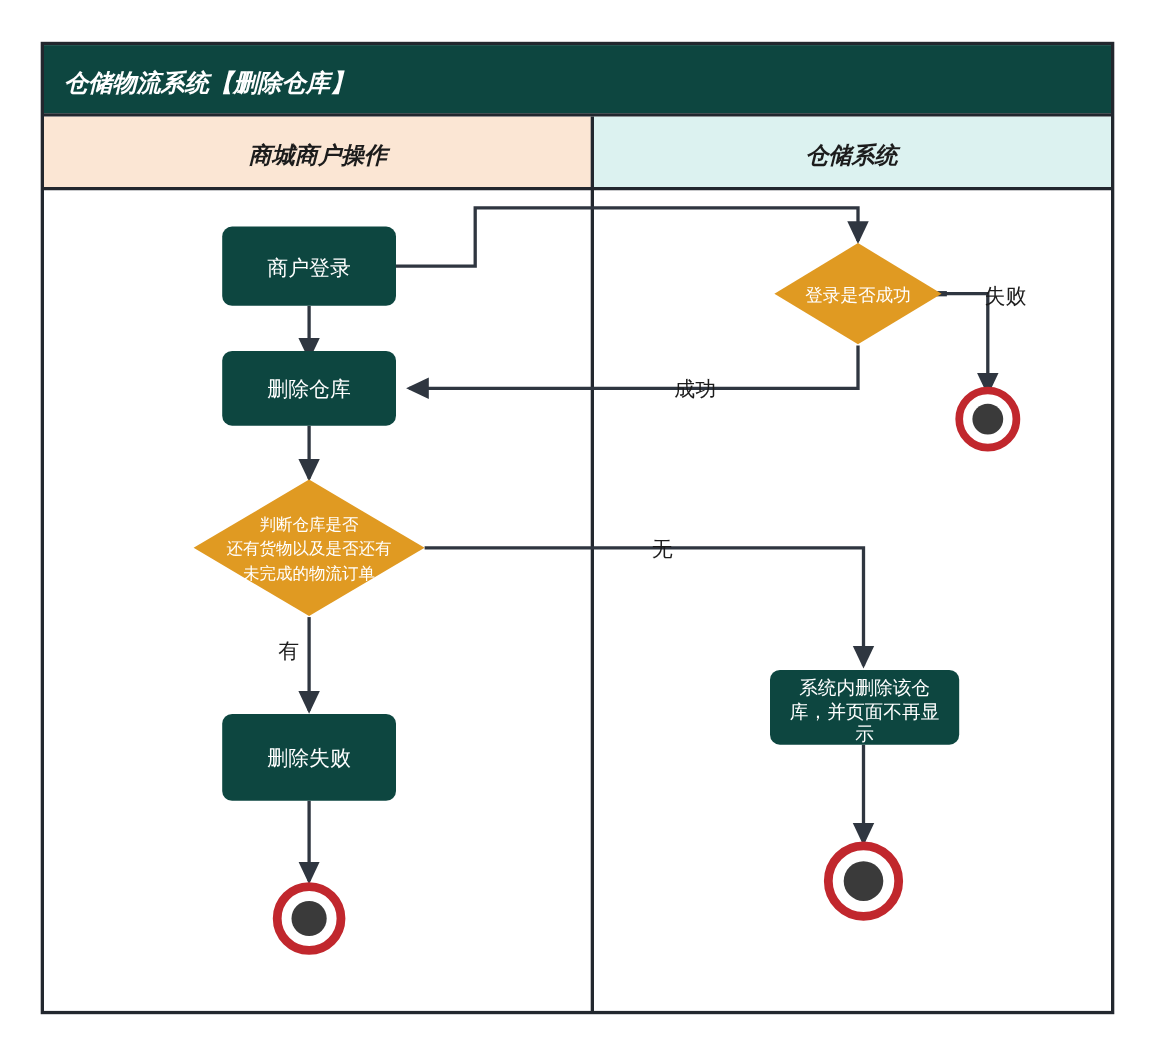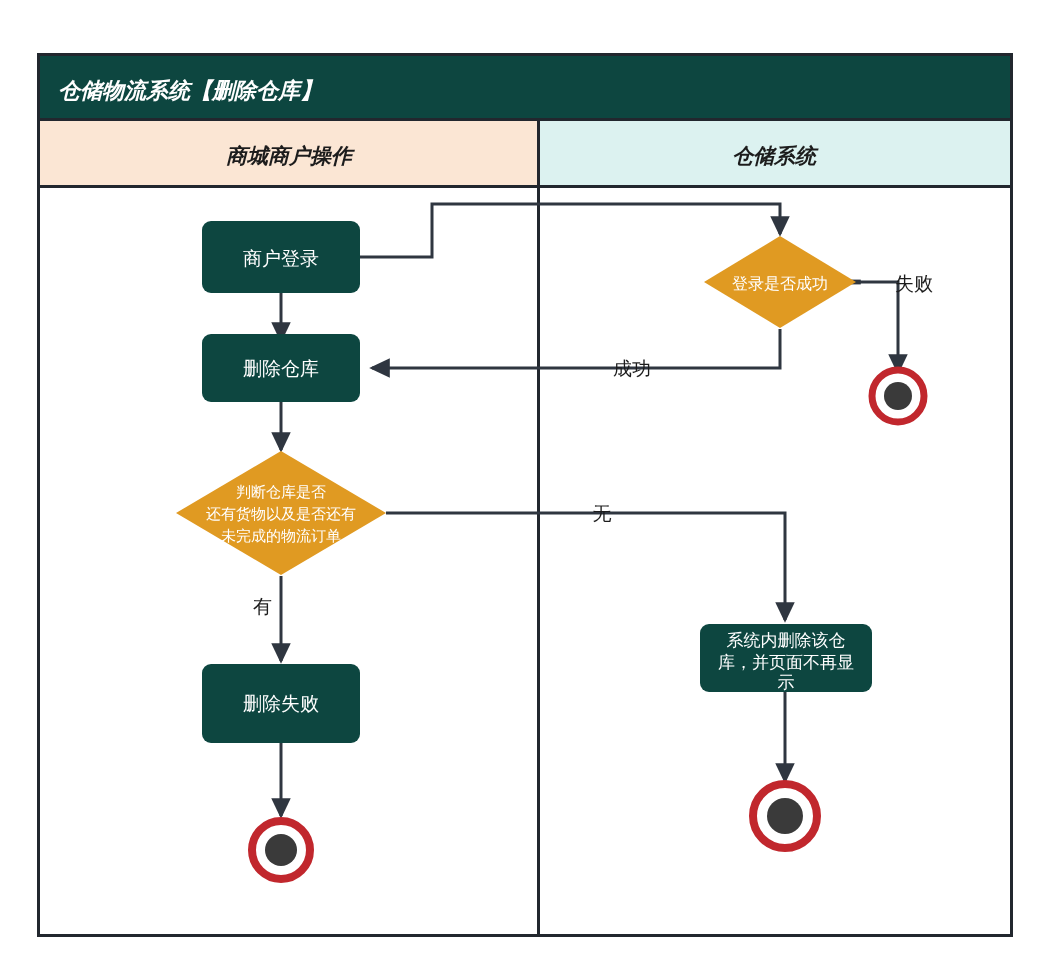--- a/index.html
+++ b/index.html
@@ -9,21 +9,21 @@
   }
   body {
     width: 1050px;
     height: 957px;
     font-family: "DejaVu Sans", "Liberation Sans", sans-serif;
     position: relative;
     overflow: hidden;
   }
   #stage {
     position: absolute;
-    left: 0; top: 16px;
+    left: 0; top: 1px;
     width: 1050px;
     height: 775px;
   }
   .diagram-svg {
     position: absolute;
     left: 0;
     top: 0;
   }
   
 </style>

